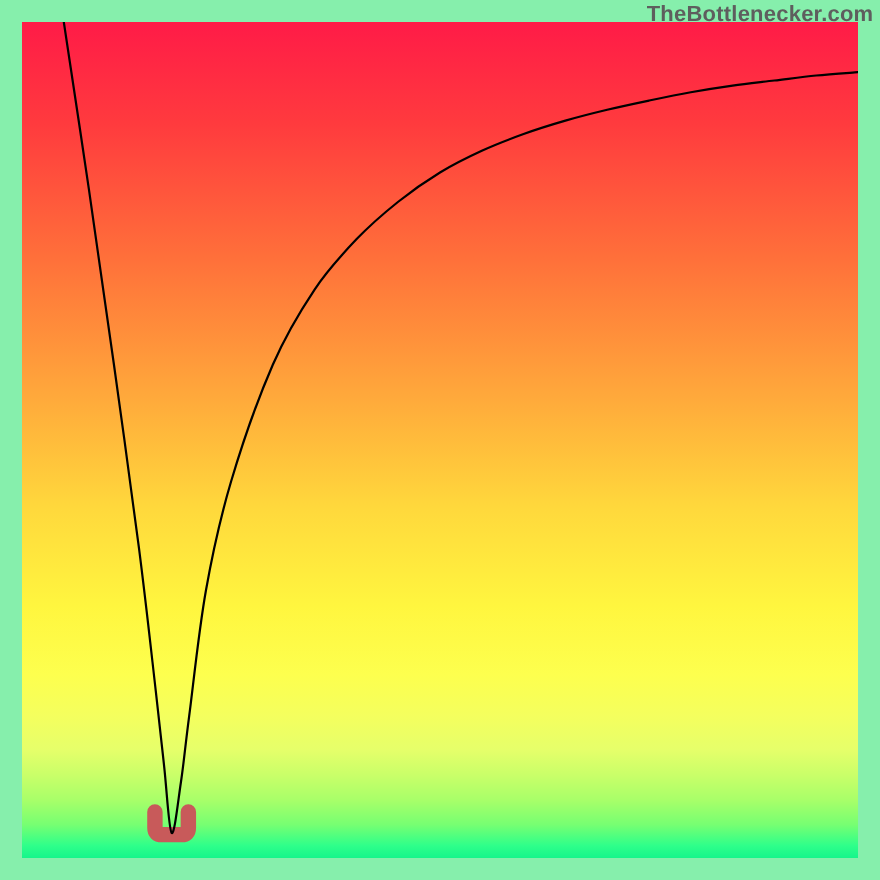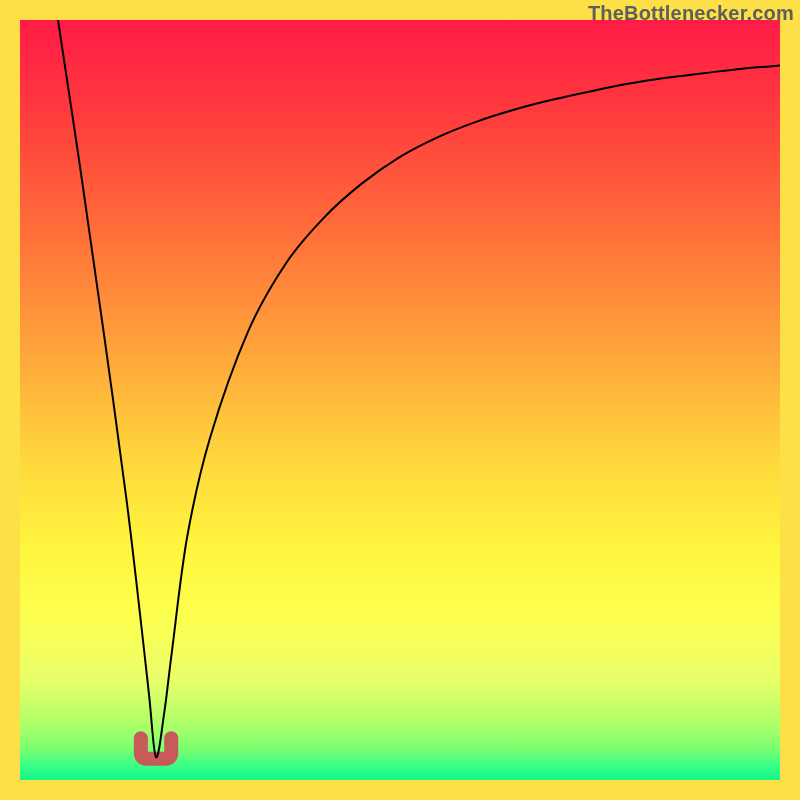--- a/index.html
+++ b/index.html
@@ -7,21 +7,21 @@
     padding: 0;
     width: 800px;
     height: 800px;
     overflow: hidden;
     background: #000;
   }
   .frame {
     position: relative;
     width: 800px;
     height: 800px;
-    background: #fde047;
+    background: #86efac;
   }
   .plot {
     position: absolute;
     left: 20px;
     top: 20px;
     width: 760px;
     height: 760px;
     background: linear-gradient(to bottom,
       #ff1b47 0%,
       #ff3a3e 12%,

